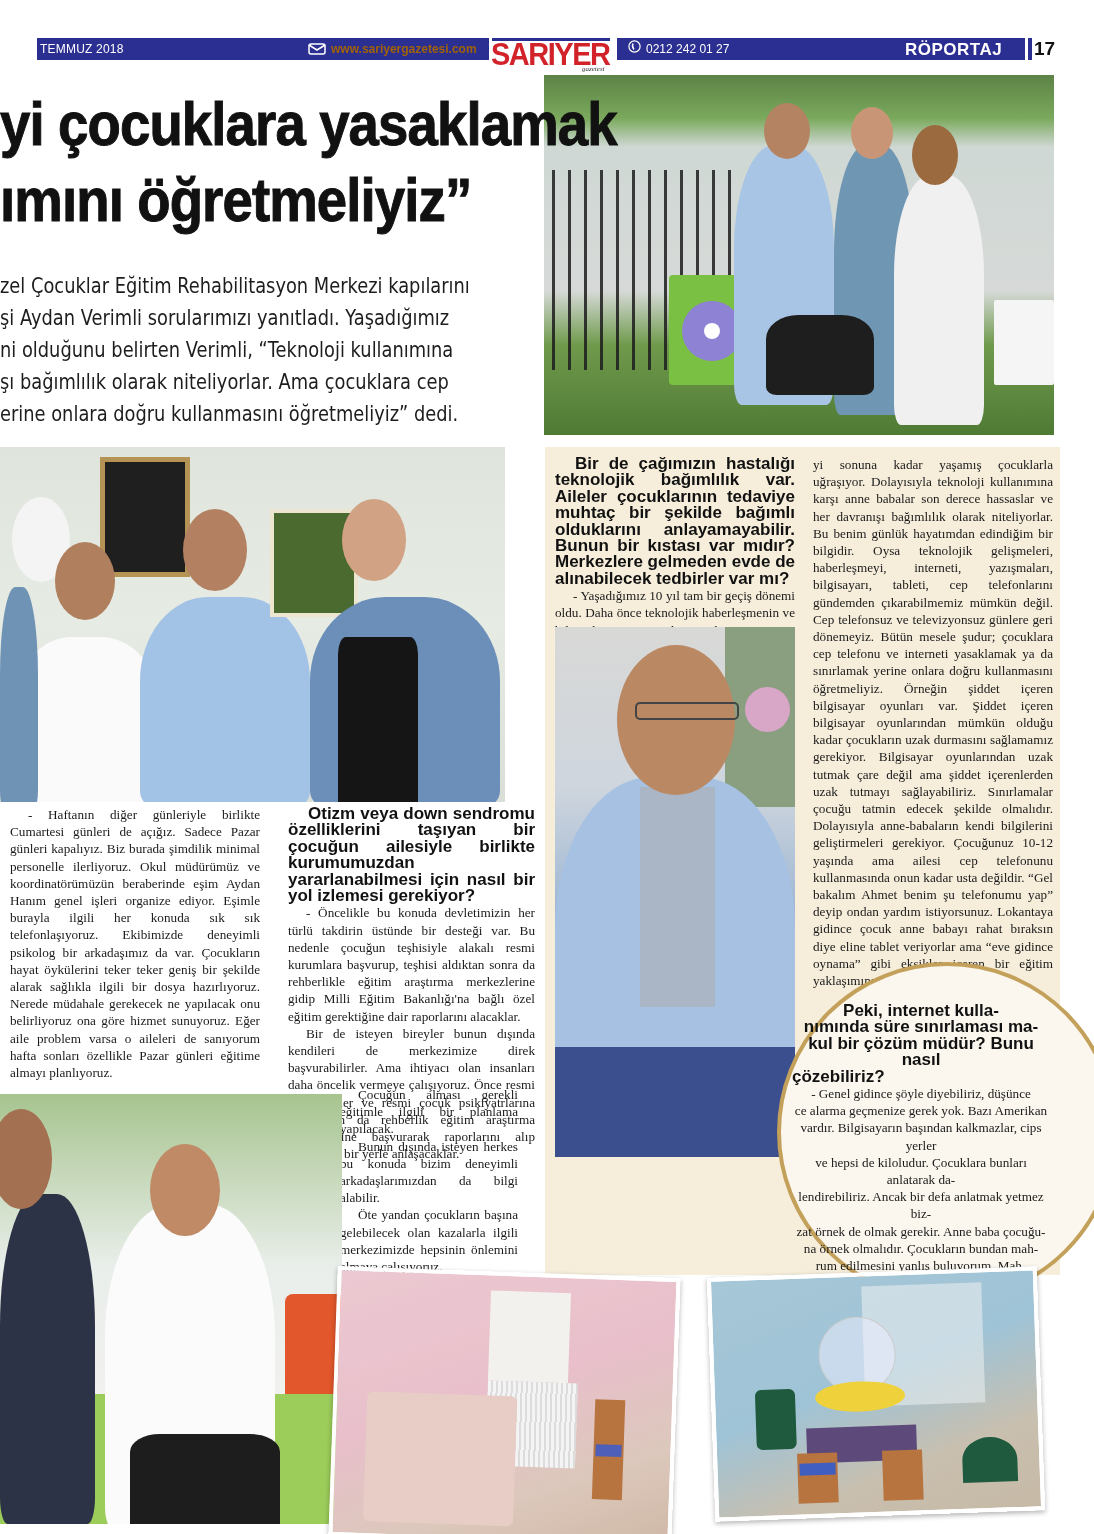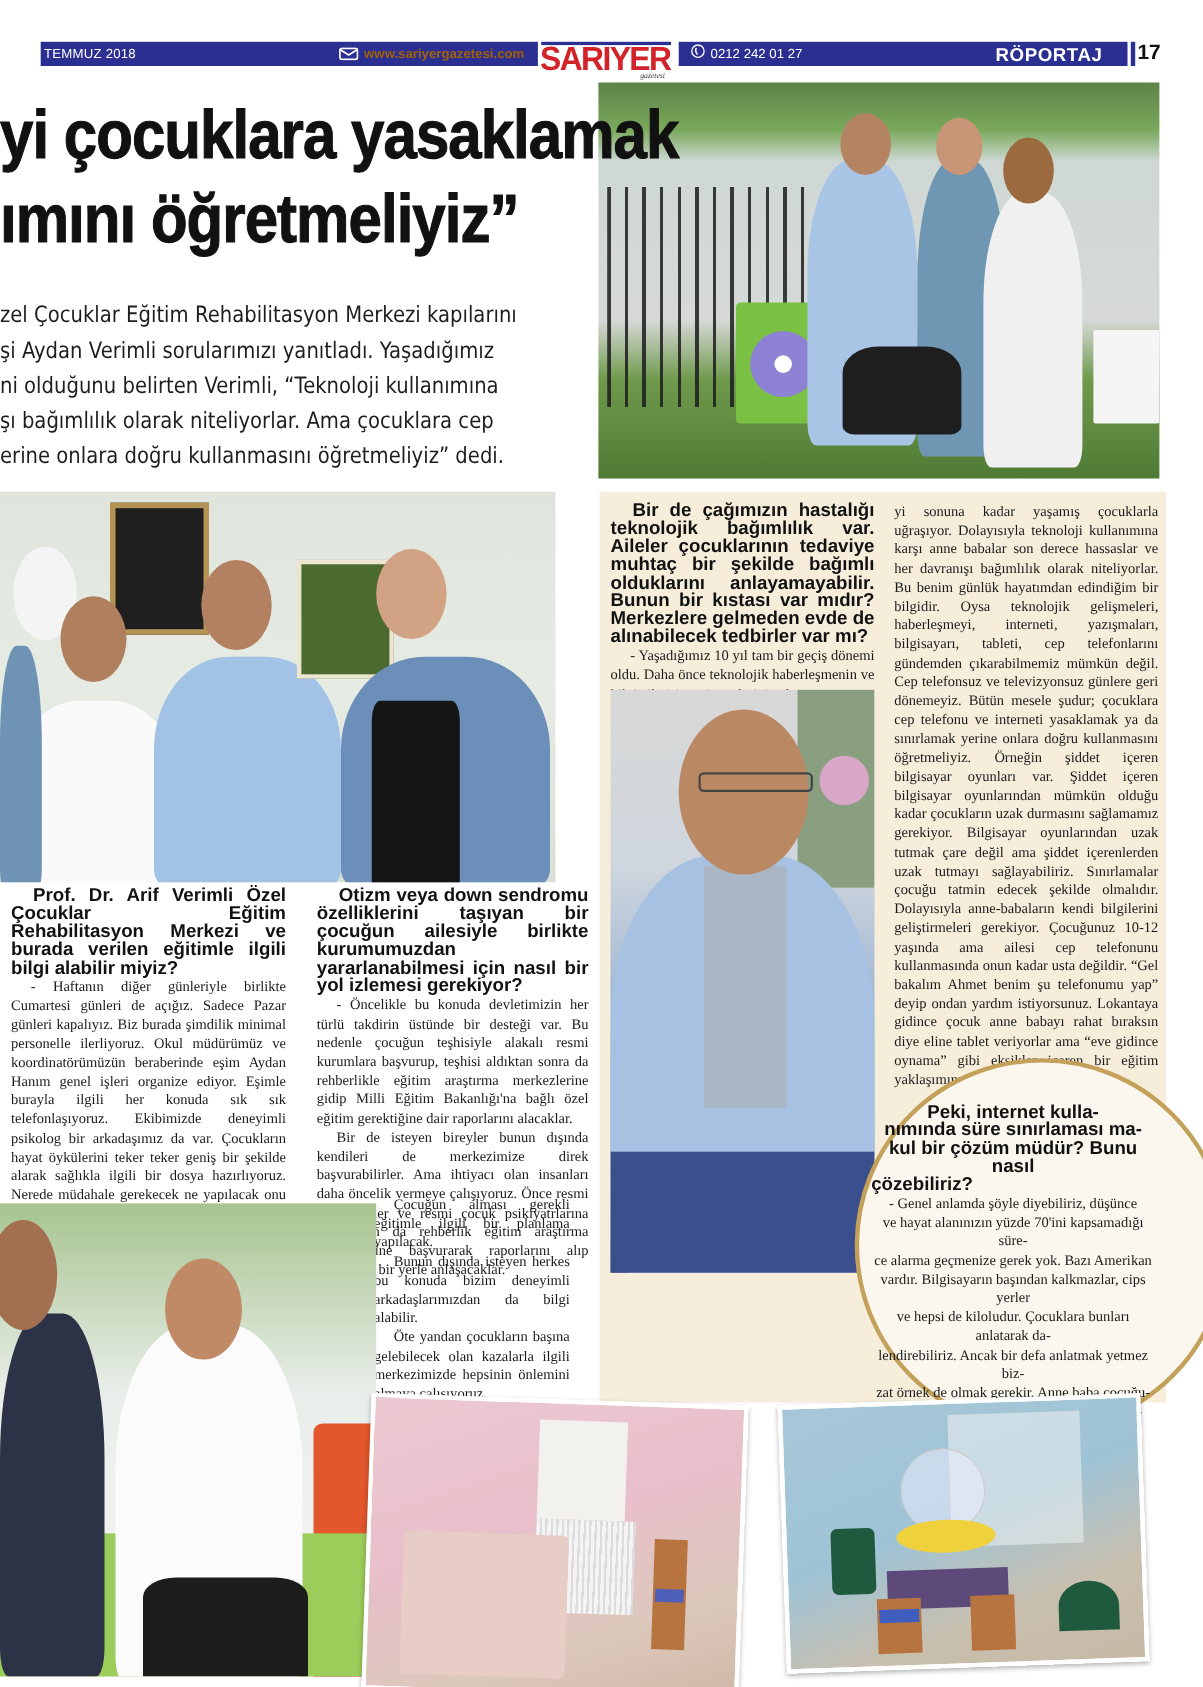--- a/index.html
+++ b/index.html
@@ -128,21 +128,20 @@
   <div class="fig" style="left:140px;top:150px;width:170px;height:210px;background:#a3c3e6;"></div>
   <div class="head" style="left:183px;top:62px;width:64px;height:82px;background:#b38161;"></div>
   <div class="fig" style="left:270px;top:62px;width:80px;height:100px;background:#4b6a2f;border:4px solid #ece5cf;border-radius:0;"></div>
   <div class="fig" style="left:310px;top:150px;width:190px;height:210px;background:#6b8fb9;"></div>
   <div class="fig" style="left:338px;top:190px;width:80px;height:170px;background:#151515;border-radius:10% 10% 0 0;"></div>
   <div class="head" style="left:342px;top:52px;width:64px;height:82px;background:#d1a283;"></div>
   <div class="fig" style="left:0;top:140px;width:38px;height:220px;background:#6f93b5;"></div>
 </div>
 
 <div class="abs col c1">
-  <div class="q">Prof. Dr. Arif Verimli Özel Çocuklar Eğitim Rehabilitasyon Merkezi ve burada verilen eğitimle ilgili bilgi alabilir miyiz?</div>
   <p class="p">- Haftanın diğer günleriyle birlikte Cumartesi günleri de açığız. Sadece Pazar günleri kapalıyız. Biz burada şimdilik minimal personelle ilerliyoruz. Okul müdürümüz ve koordinatörümüzün beraberinde eşim Aydan Hanım genel işleri organize ediyor. Eşimle burayla ilgili her konuda sık sık telefonlaşıyoruz. Ekibimizde deneyimli psikolog bir arkadaşımız da var. Çocukların hayat öykülerini teker teker geniş bir şekilde alarak sağlıkla ilgili bir dosya hazırlıyoruz. Nerede müdahale gerekecek ne yapılacak onu belirliyoruz ona göre hizmet sunuyoruz. Eğer aile problem varsa o aileleri de sanıyorum hafta sonları özellikle Pazar günleri eğitime almayı planlıyoruz.</p>
 </div>
 
 <div class="abs col c2">
   <div class="q">Otizm veya down sendromu özelliklerini taşıyan bir çocuğun ailesiyle birlikte kurumumuzdan yararlanabilmesi için nasıl bir yol izlemesi gerekiyor?</div>
   <p class="p">- Öncelikle bu konuda devletimizin her türlü takdirin üstünde bir desteği var. Bu nedenle çocuğun teşhisiyle alakalı resmi kurumlara başvurup, teşhisi aldıktan sonra da rehberlikle eğitim araştırma merkezlerine gidip Milli Eğitim Bakanlığı'na bağlı özel eğitim gerektiğine dair raporlarını alacaklar.</p>
   <p class="p">Bir de isteyen bireyler bunun dışında kendileri de merkezimize direk başvurabilirler. Ama ihtiyacı olan insanları daha öncelik vermeye çalışıyoruz. Önce resmi poliklinikler ve resmi çocuk psikiyatrlarına arkasından da rehberlik eğitim araştırma merkezlerine başvurarak raporlarını alıp istedikleri bir yerle anlaşacaklar.</p>
 </div>
 <div class="abs col c2b">
   <p class="p">Çocuğun alması gerekli eğitimle ilgili bir planlama yapılacak.</p>
@@ -181,22 +180,21 @@
 
 <div class="abs circle"></div>
 <div class="abs circle-text">
   <div class="q">
     <div>Peki, internet kulla-</div>
     <div>nımında süre sınırlaması ma-</div>
     <div>kul bir çözüm müdür? Bunu nasıl</div>
     <div style="text-align:left;padding-left:2px">çözebiliriz?</div>
   </div>
   <div class="cb">
-    <div>- Genel anlamda şöyle diyebiliriz, düşünce</div>
-    <div>ve hayat alanınızın yüzde 70'ini kapsamadığı süre-</div>
+    <div>- Genel gidince şöyle diyebiliriz, düşünce</div>
     <div>ce alarma geçmenize gerek yok. Bazı Amerikan</div>
     <div>vardır. Bilgisayarın başından kalkmazlar, cips yerler</div>
     <div>ve hepsi de kiloludur. Çocuklara bunları anlatarak da-</div>
     <div>lendirebiliriz. Ancak bir defa anlatmak yetmez biz-</div>
     <div>zat örnek de olmak gerekir. Anne baba çocuğu-</div>
     <div>na örnek olmalıdır. Çocukların bundan mah-</div>
     <div>rum edilmesini yanlış buluyorum. Mah-</div>
     <div>rum edilmeden doğru kullanması-</div>
     <div>nı öğretmek gerekiyor.</div>
   </div>

